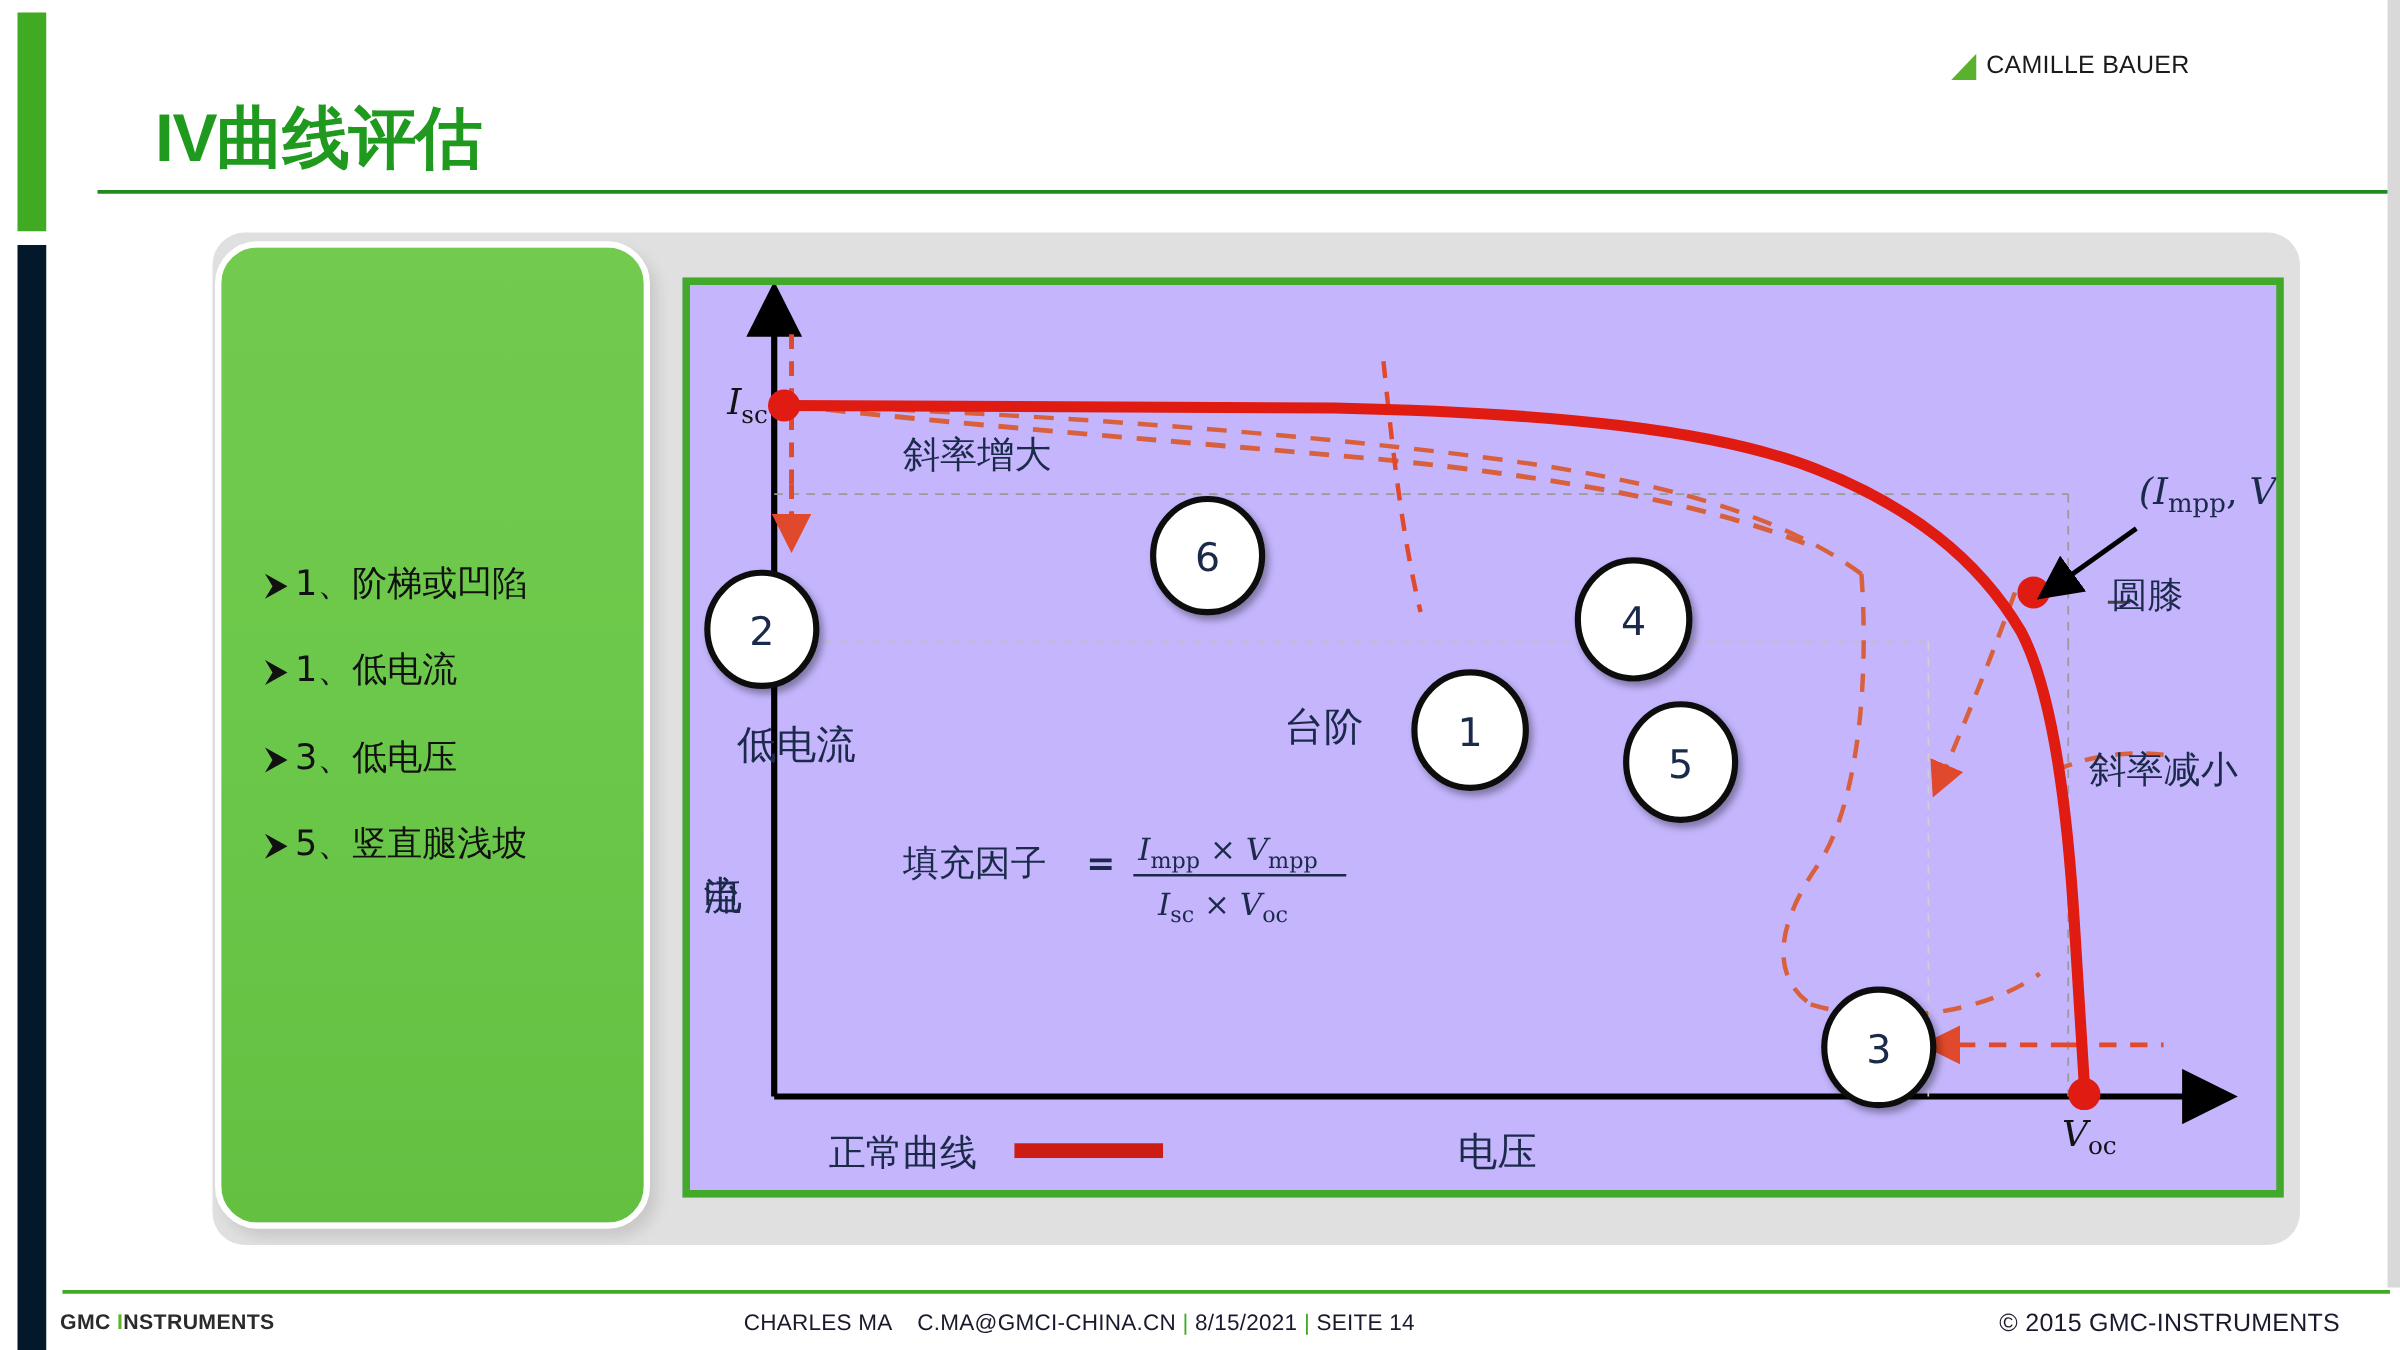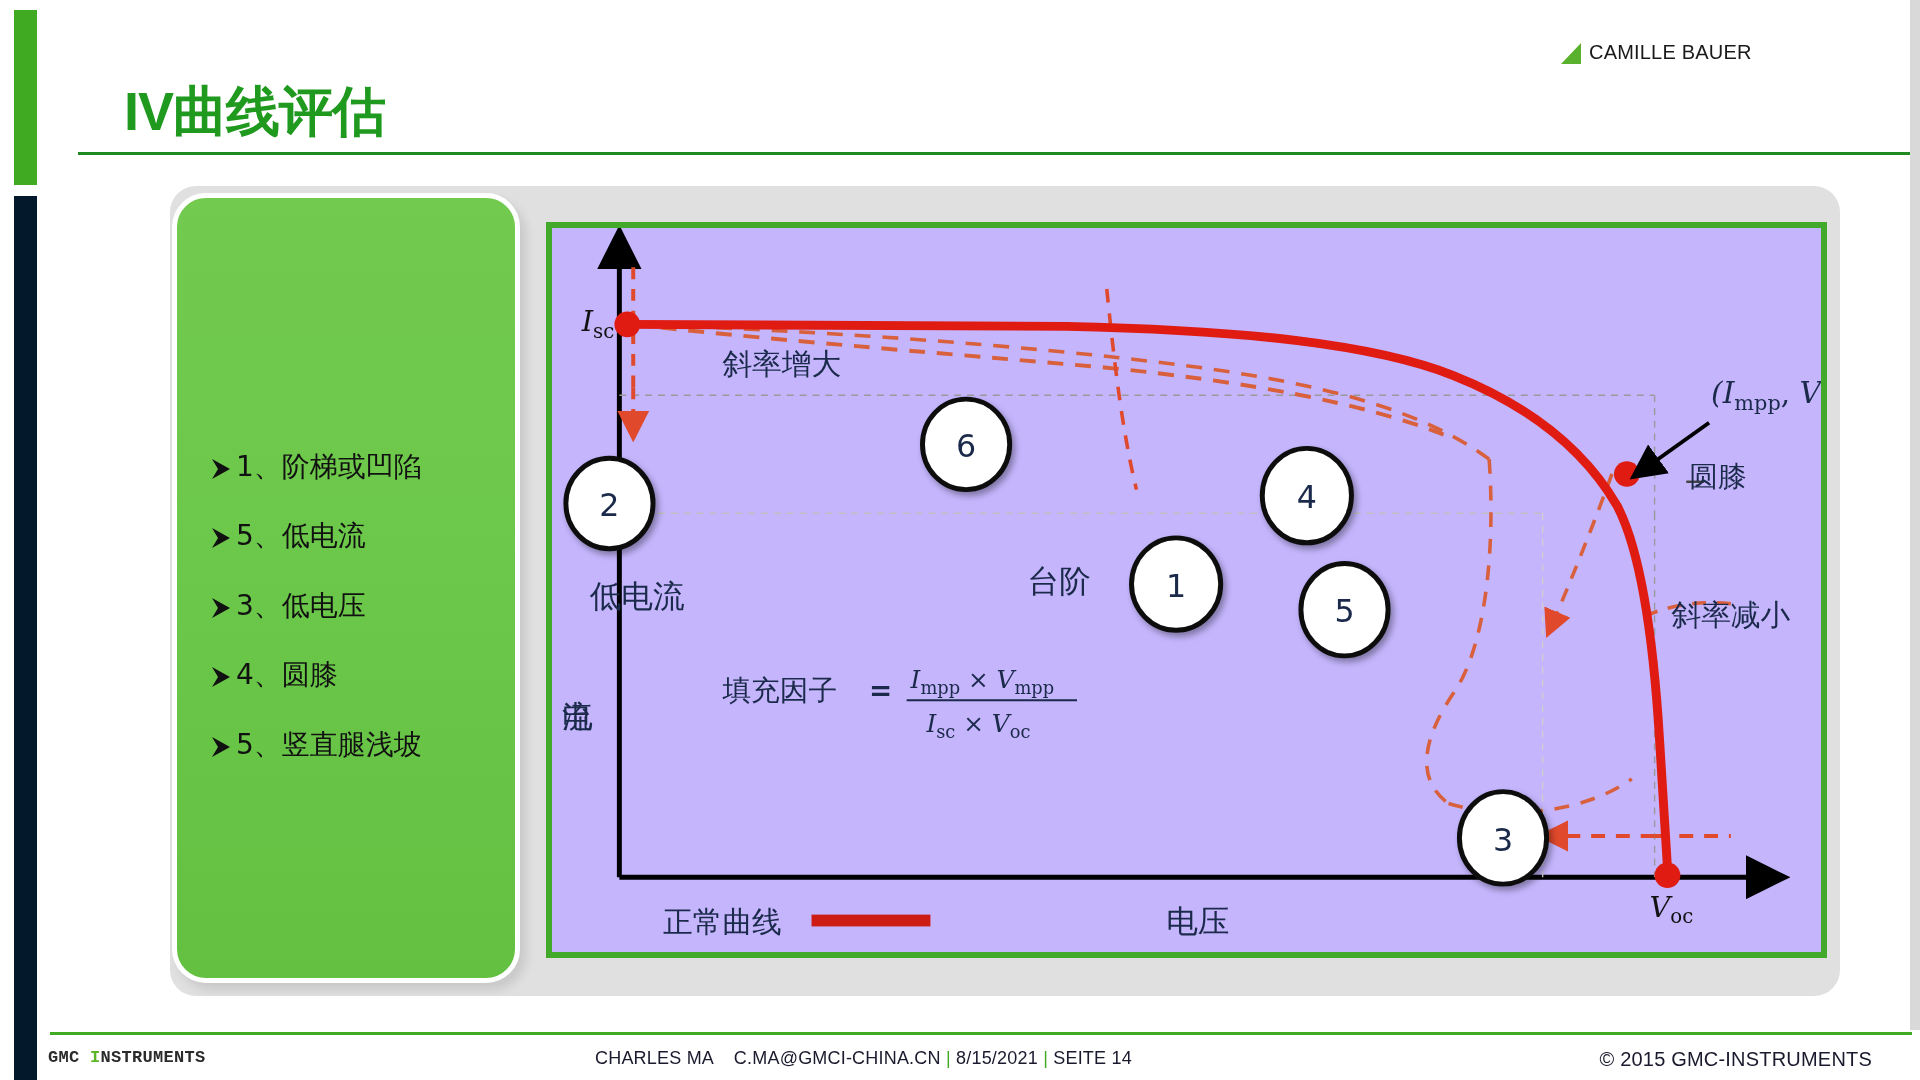--- a/index.html
+++ b/index.html
@@ -62,21 +62,21 @@
   .chart-card{
     position:absolute;left:546px;top:222px;width:1281px;height:736px;
     background:#c4b5fd;border:6px solid #43a92b;box-sizing:border-box;
   }
   .chart-svg{position:absolute;left:0;top:0;width:100%;height:100%;display:block;}
 
   
   .footer-rule{position:absolute;left:50px;top:1032px;width:1862px;height:3px;background:#3faa22;}
   .footer-left{
     position:absolute;left:48px;top:1048px;font-size:17px;font-weight:bold;
-    color:#2b2b2b;letter-spacing:.3px;white-space:nowrap;font-family:Liberation Mono, monospace;
+    color:#2b2b2b;letter-spacing:.3px;white-space:nowrap;
   }
   .footer-left .hl{color:#5ab726;}
   .footer-center{
     position:absolute;left:595px;top:1048px;font-size:18px;color:#1a1a2e;
     letter-spacing:.2px;white-space:nowrap;
   }
   .footer-right{
     position:absolute;right:48px;top:1048px;font-size:20px;color:#1a1a2e;
     letter-spacing:.2px;white-space:nowrap;
   }
@@ -109,33 +109,27 @@
   <div class="list-item">
     <svg class="arrow-icon" viewBox="0 0 22 26">
       <path d="M2,3 L20,13 L2,23 L8,13 Z" fill="#111"></path>
     </svg>
     <span class="list-label">1、阶梯或凹陷</span>
   </div>
   <div class="list-item">
     <svg class="arrow-icon" viewBox="0 0 22 26">
       <path d="M2,3 L20,13 L2,23 L8,13 Z" fill="#111"></path>
     </svg>
-    <span class="list-label">5、低电流</span>
+    <span class="list-label">1、低电流</span>
   </div>
   <div class="list-item">
     <svg class="arrow-icon" viewBox="0 0 22 26">
       <path d="M2,3 L20,13 L2,23 L8,13 Z" fill="#111"></path>
     </svg>
     <span class="list-label">3、低电压</span>
-  </div>
-  <div class="list-item">
-    <svg class="arrow-icon" viewBox="0 0 22 26">
-      <path d="M2,3 L20,13 L2,23 L8,13 Z" fill="#111"></path>
-    </svg>
-    <span class="list-label">4、圆膝</span>
   </div>
   <div class="list-item">
     <svg class="arrow-icon" viewBox="0 0 22 26">
       <path d="M2,3 L20,13 L2,23 L8,13 Z" fill="#111"></path>
     </svg>
     <span class="list-label">5、竖直腿浅坡</span>
   </div>
 </div>
 
 <div class="chart-card">

